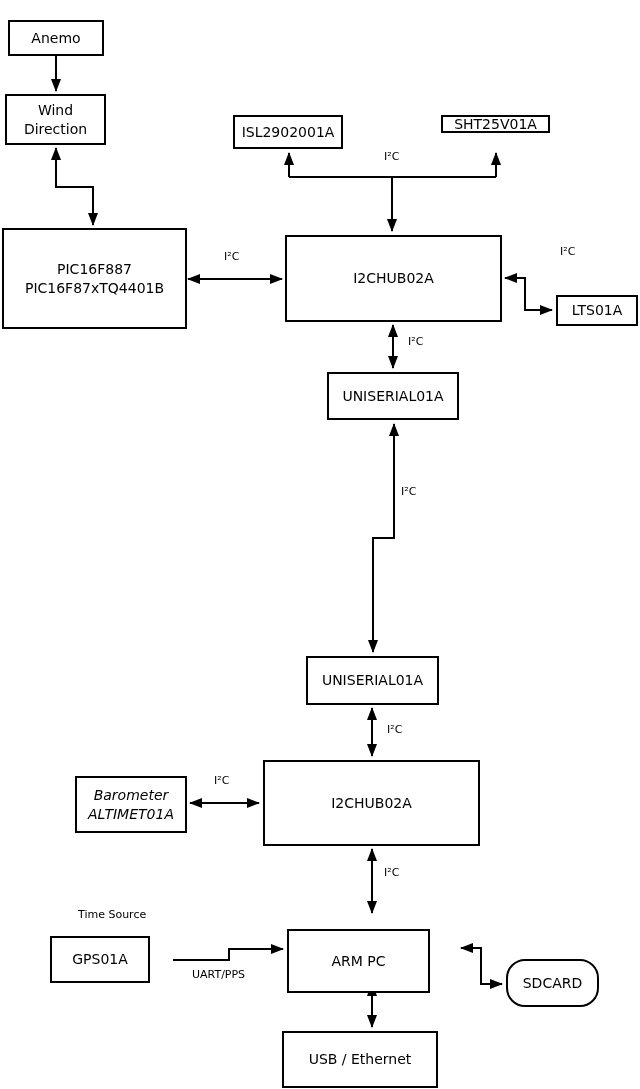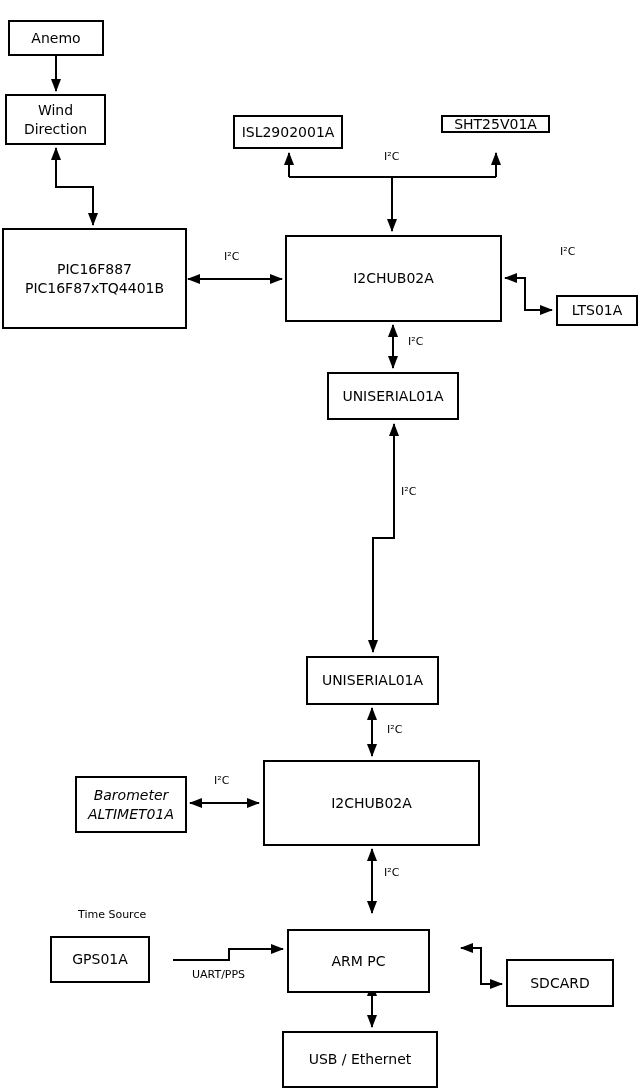--- a/index.html
+++ b/index.html
@@ -142,21 +142,21 @@
   </div>
 
   <div class="node" style="left:50px; top:936px; width:100px; height:47px;">
     <span class="node-label">GPS01A</span>
   </div>
 
   <div class="node" style="left:287px; top:917px; width:143px; height:64px;margin-top:12px;">
     <span class="node-label">ARM PC</span>
   </div>
 
-  <div class="node" style="left:506px; top:959px; width:108px; height:48px;">
+  <div class="node" style="left:506px; top:959px; width:93px; height:48px;border-radius:19px;">
     <span class="node-label">SDCARD</span>
   </div>
 
   <div class="node" style="left:282px; top:1031px; width:156px; height:57px;">
     <span class="node-label">USB / Ethernet</span>
   </div>
 
   <div class="edge-label" style="left:384px; top:151px;">I²C</div>
 
   <div class="edge-label" style="left:224px; top:251px;">I²C</div>

